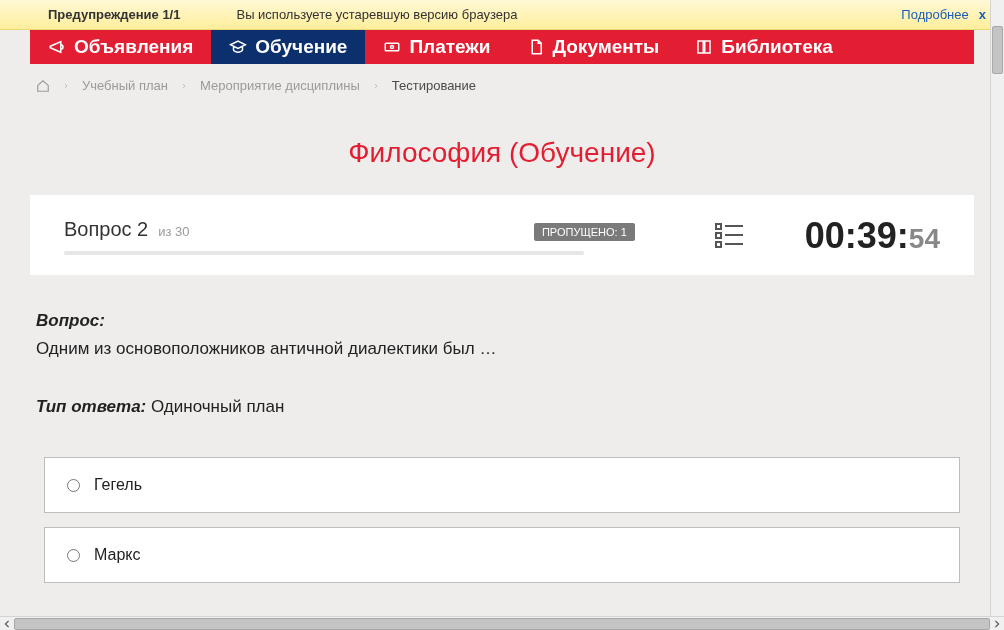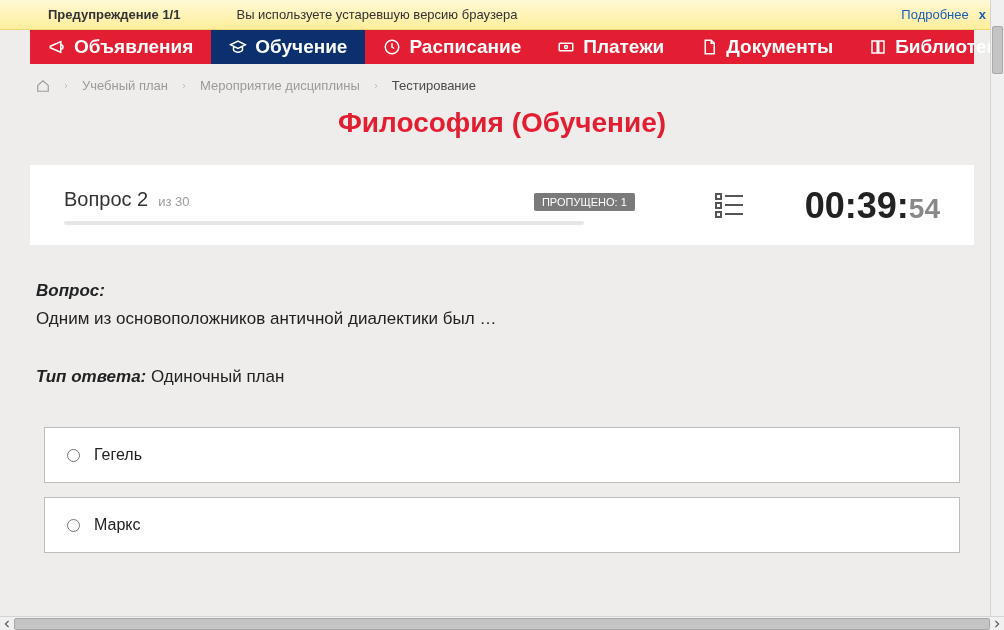--- a/index.html
+++ b/index.html
@@ -55,22 +55,22 @@
 }
 .breadcrumb .bc-link { cursor: pointer; }
 .breadcrumb .bc-current { color: #4a4a4a; }
 .bc-sep { width: 8px; height: 8px; display: inline-flex; }
 .bc-home { width: 14px; height: 14px; display: inline-flex; }
 
 .page-title {
   text-align: center;
   color: #e31e32;
   font-size: 28px;
-  font-weight: bold;
-  margin: 4px 0 26px;
+  font-weight: normal;
+  margin: 34px 0 26px;
 }
 
 .card {
   background: #fff;
   margin: 0 30px 36px;
   padding: 20px 34px 18px;
   display: flex;
   align-items: center;
 }
 .card-left { flex: 1; }
@@ -166,29 +166,20 @@
     <span class="nav-icon">
       <svg viewBox="0 0 24 24" fill="none" stroke="#fff" stroke-width="2">
           <path d="M2 9l10-5 10 5-10 5L2 9z M6 11v5c0 1 3 3 6 3s6-2 6-3v-5"></path>
         </svg>
     </span>
     <span>Обучение</span>
   </div>
   <div class="nav-item">
     <span class="nav-icon">
       <svg viewBox="0 0 24 24" fill="none" stroke="#fff" stroke-width="2">
-          <circle cx="12" cy="12" r="9"></circle>
-          <path d="M12 7v5l3 2"></path>
-        </svg>
-    </span>
-    <span>Расписание</span>
-  </div>
-  <div class="nav-item">
-    <span class="nav-icon">
-      <svg viewBox="0 0 24 24" fill="none" stroke="#fff" stroke-width="2">
           <rect x="3" y="7" width="18" height="10" rx="1"></rect>
           <circle cx="12" cy="12" r="2"></circle>
         </svg>
     </span>
     <span>Платежи</span>
   </div>
   <div class="nav-item">
     <span class="nav-icon">
       <svg viewBox="0 0 24 24" fill="none" stroke="#fff" stroke-width="2">
           <path d="M7 3h8l4 4v14H7V3z"></path>

